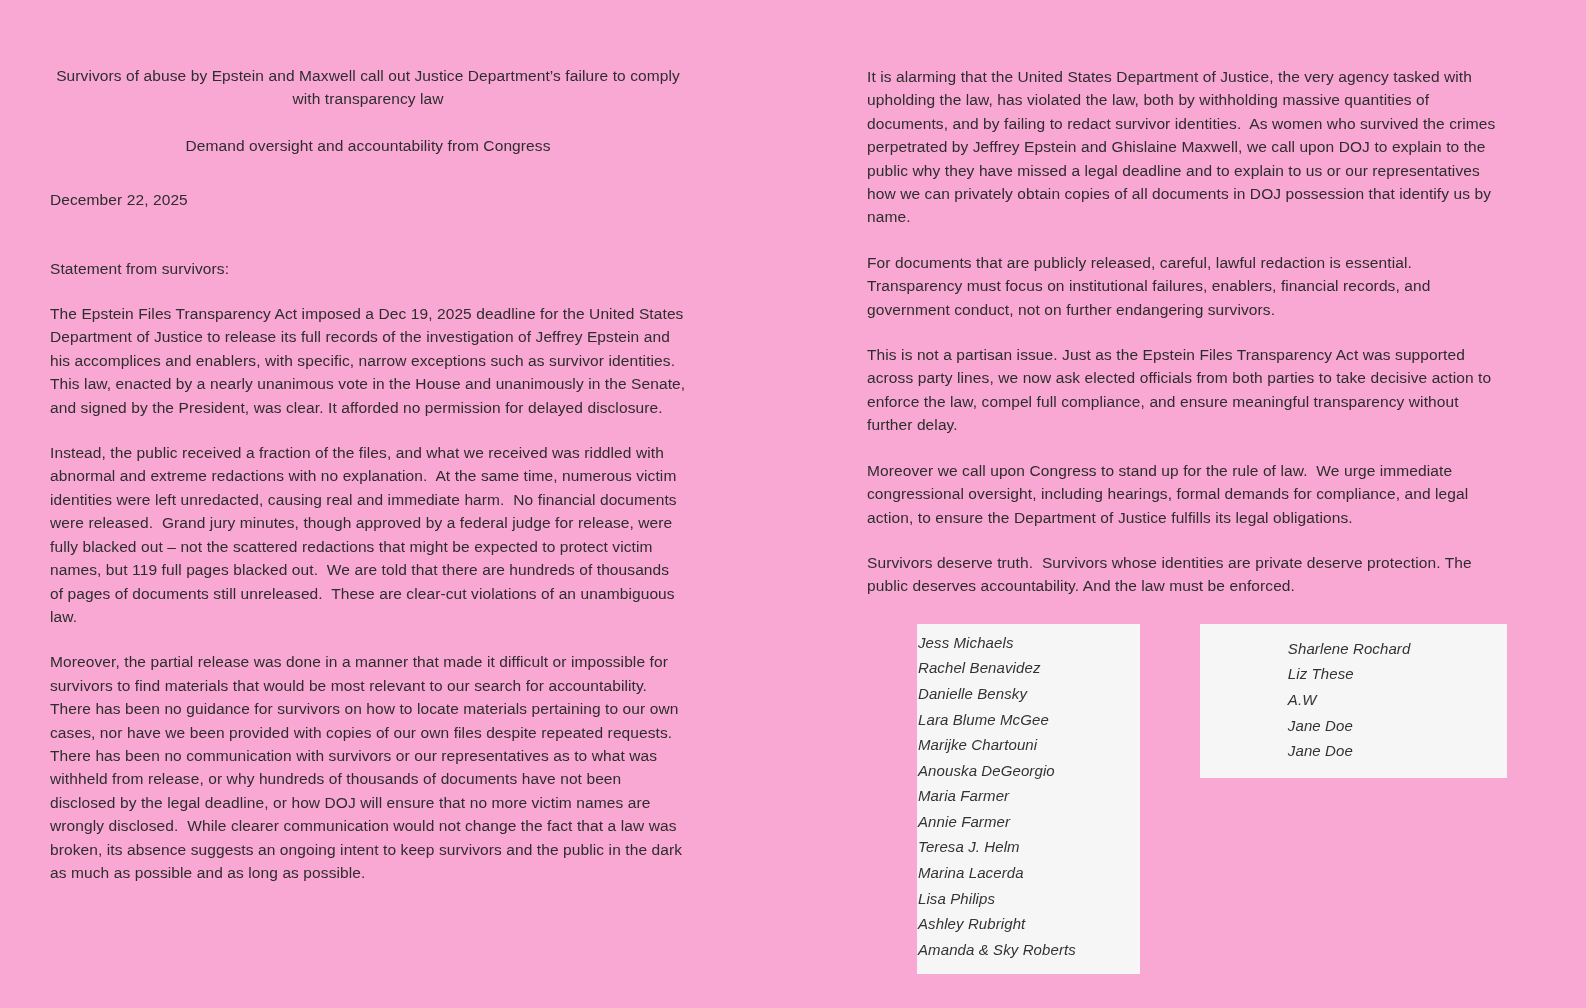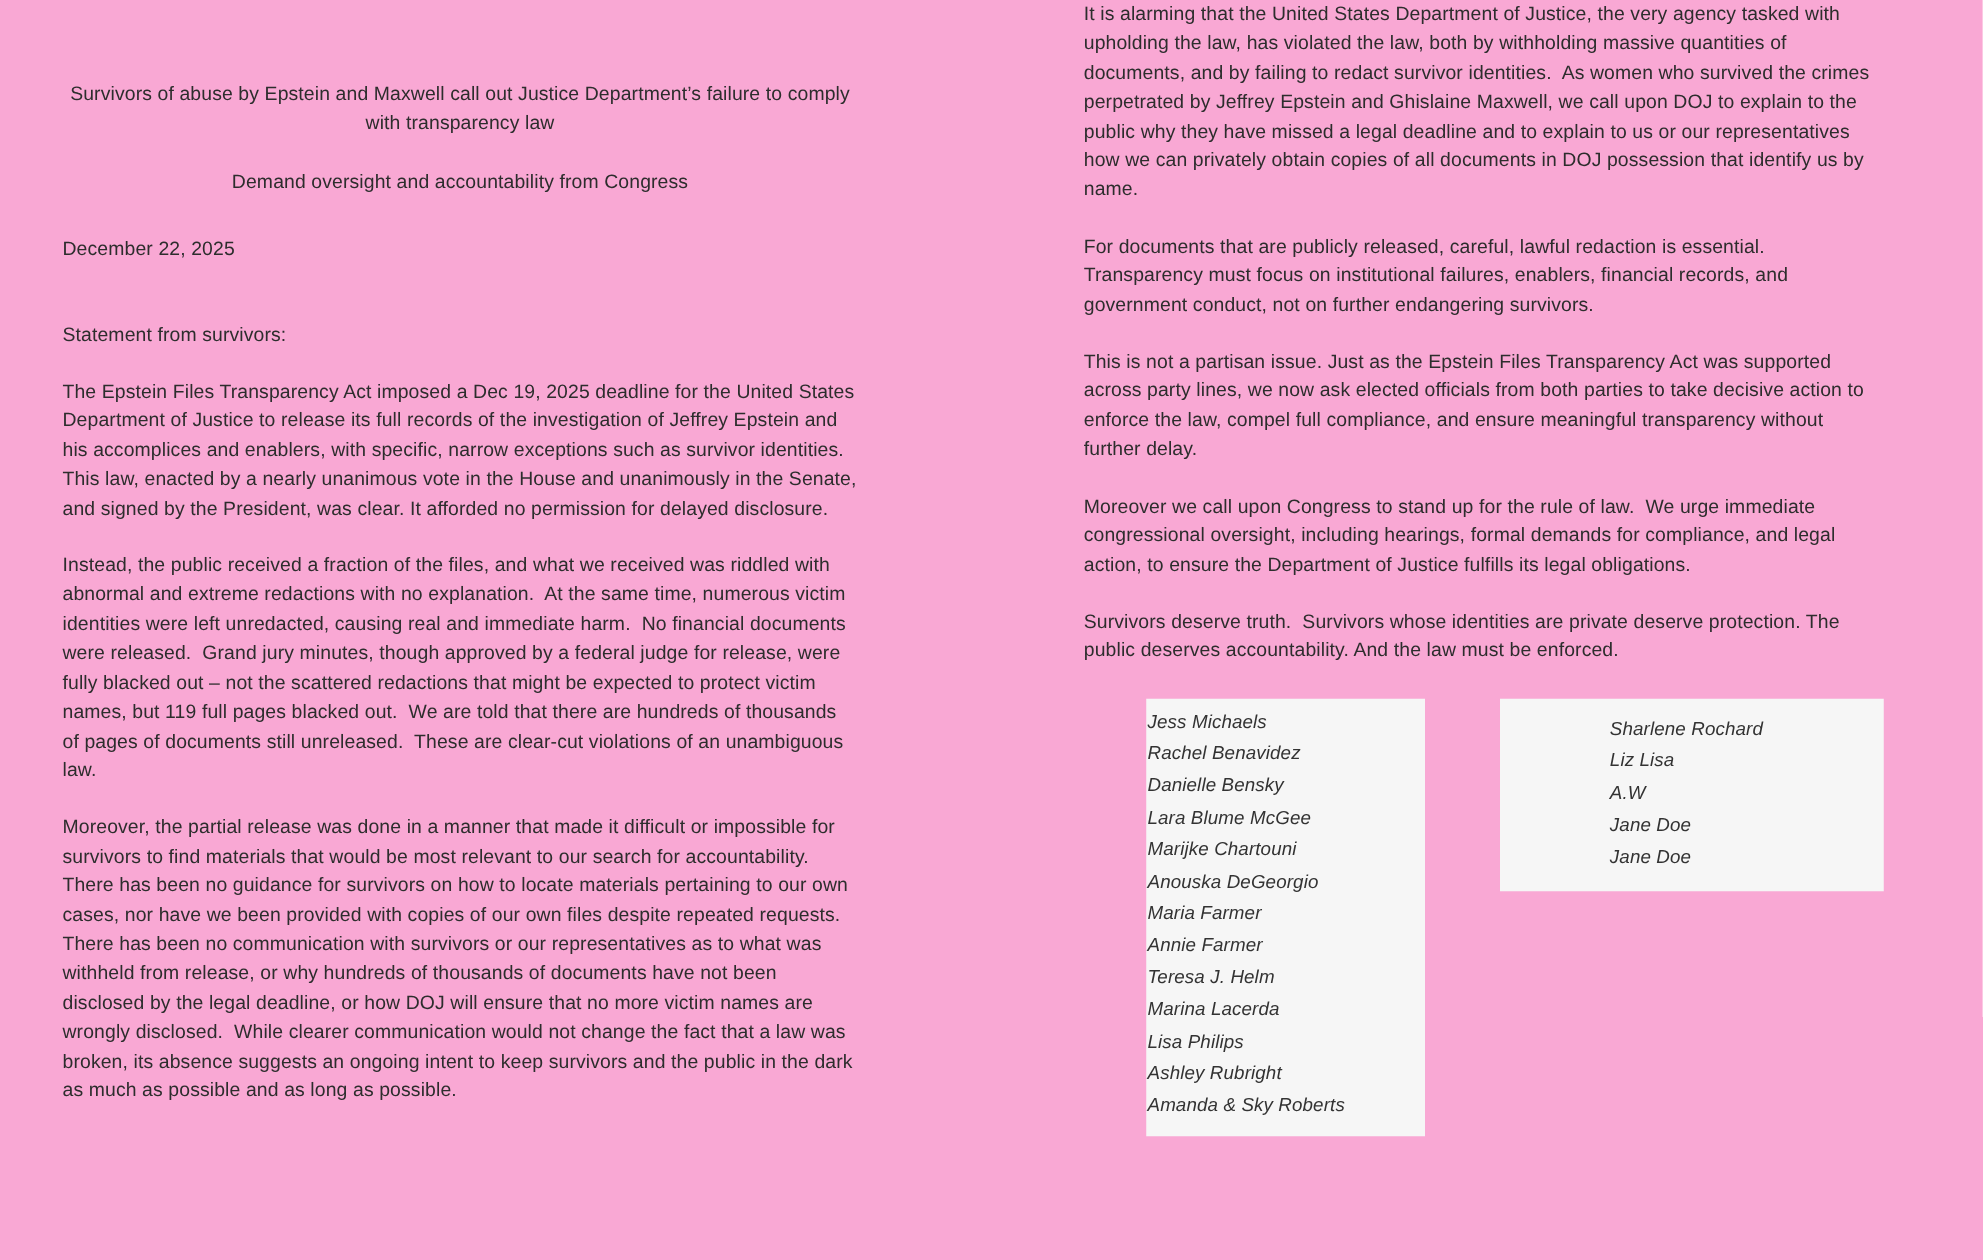--- a/index.html
+++ b/index.html
@@ -18,21 +18,21 @@
     background: #f9a8d4;
   }
   .col {
     position: absolute;
     top: 0;
     font-size: 15.5px;
     line-height: 23.4px;
     letter-spacing: 0.1px;
   }
   .col-left  { left: 50px;  width: 636px; padding-top: 64px; }
-  .col-right { left: 867px; width: 640px; }
+  .col-right { left: 867px; width: 640px; padding-top: 65px; }
 
   .para, .line { white-space: pre-wrap; margin: 0 0 22px 0; }
   .title    { text-align: center; margin-bottom: 23px; }
   .subtitle { text-align: center; margin-bottom: 31px; }
   .date     { margin-bottom: 45px; }
   .statement-label { }
   .extra-gap { margin-top: 12px; }
 
   .signatures {
     display: flex;
@@ -92,21 +92,21 @@
         <span class="sig-name">Maria Farmer</span>
         <span class="sig-name">Annie Farmer</span>
         <span class="sig-name">Teresa J. Helm</span>
         <span class="sig-name">Marina Lacerda</span>
         <span class="sig-name">Lisa Philips</span>
         <span class="sig-name">Ashley Rubright</span>
         <span class="sig-name">Amanda &amp; Sky Roberts</span>
       </div>
       <div class="sig-col sig-col-2">
         <span class="sig-name">Sharlene Rochard</span>
-        <span class="sig-name">Liz Lisa</span>
+        <span class="sig-name">Liz These</span>
         <span class="sig-name">A.W</span>
         <span class="sig-name">Jane Doe</span>
         <span class="sig-name">Jane Doe</span>
       </div>
     </div>
   </div>
 
 </div>
 
 </body></html>

